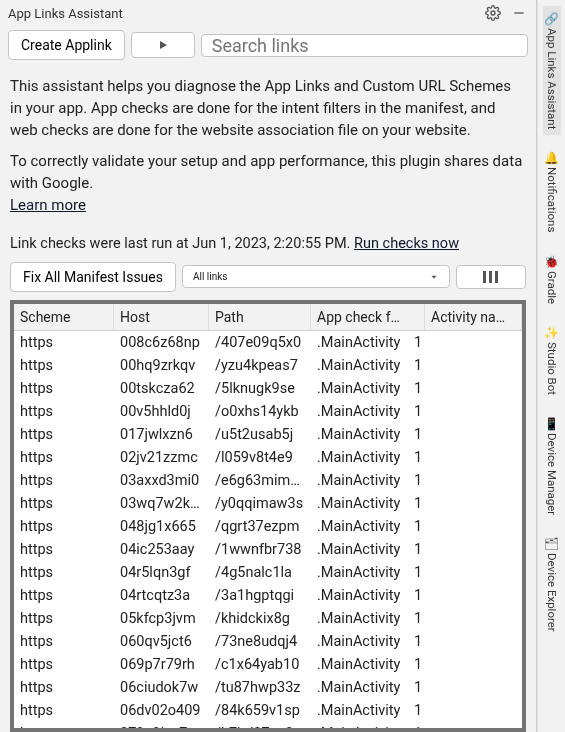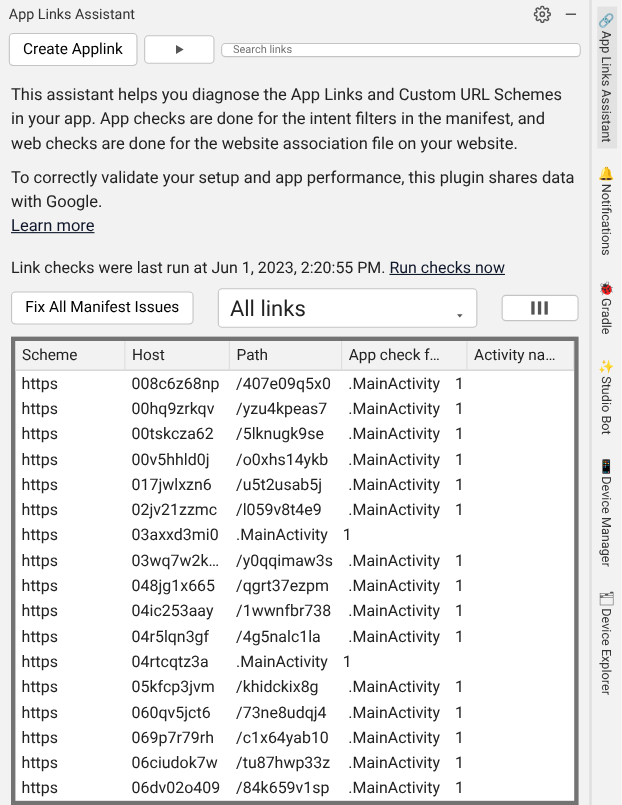--- a/index.html
+++ b/index.html
@@ -13,30 +13,30 @@
   .sidebar-icon { width: 14px; height: 14px; display:flex; align-items:center; justify-content:center; font-size:12px; color:#555;}
 
   .titlebar { display: flex; align-items: center; padding: 4px 8px 2px 8px; }
   .titlebar-title { flex: 1; font-size: 13px; color: #333; }
   .titlebar-actions { display: flex; gap: 8px; align-items: center; }
   .titlebar-actions .icon-btn { width: 18px; height: 18px; display:flex; align-items:center; justify-content:center; color:#555; cursor:pointer; }
 
   .toolbar { display: flex; gap: 6px; padding: 6px 8px; align-items: center; }
   .btn { background: #fff; border: 1px solid #c4c4c4; border-radius: 4px; padding: 6px 12px; font-size: 14px; cursor: pointer; }
   .btn.run { width: 64px; display:flex; align-items:center; justify-content:center; padding:6px 0;}
-  .search { flex: 1; border: 1px solid #c4c4c4; border-radius: 4px; padding: 0 10px; font-size: 10px; color: #777; background:#fff;}
+  .search { flex: 1; border: 1px solid #c4c4c4; border-radius: 4px; padding: 0 10px; font-size: 18px; color: #777; background:#fff;}
 
   .description { padding: 4px 10px 0 10px; font-size: 15px; line-height: 1.45; color: #222; }
   .description p { margin: 6px 0 10px 0; }
   .link { color: #0f172a; text-decoration: underline; cursor: pointer; }
 
   .status-row { padding: 8px 10px 6px 10px; font-size: 14.5px; }
 
-  .controls-row { display: flex; gap: 22px; padding: 4px 10px 4px 10px; align-items:center; }
-  .select { flex:1; display:flex; align-items:flex-end; justify-content:space-between; background:#fff; border:1px solid #c4c4c4; border-radius:4px; padding:5px 10px; font-size:20px; cursor:pointer;}
+  .controls-row { display: flex; gap: 6px; padding: 4px 10px 4px 10px; align-items:center; }
+  .select { flex:1; display:flex; align-items:flex-end; justify-content:space-between; background:#fff; border:1px solid #c4c4c4; border-radius:4px; padding:5px 10px; font-size:10px; cursor:pointer;}
   .cols-btn { width:70px; display:flex; align-items:center; justify-content:center; background:#fff; border:1px solid #c4c4c4; border-radius:4px; padding:4px 0; cursor:pointer;}
 
   .table-wrap { margin: 4px 10px 0 10px; border: 4px solid #737373; background:#fff; overflow:hidden; flex:1; display:flex; flex-direction:column;}
   .thead { display:flex; border-bottom:1px solid #ccc; background:#f2f2f2;}
   .th { padding:5px 6px; font-size:14px; border-right:1px solid #ddd; overflow:hidden; white-space:nowrap; text-overflow:ellipsis;}
   .tbody { overflow-y:auto; flex:1;}
   .tr { display:flex; }
   .td { padding:3px 6px; font-size:14.5px; overflow:hidden; white-space:nowrap; text-overflow:ellipsis;}
   .col-scheme{width:100px;} .col-host{width:95px;} .col-path{width:102px;} .col-activity{width:97px;} .col-check{flex:1;}
 </style>
@@ -149,20 +149,21 @@
           <div class="tr">
             <div class="td col-scheme">https</div>
             <div class="td col-host">02jv21zzmc</div>
             <div class="td col-path">/l059v8t4e9</div>
             <div class="td col-activity">.MainActivity</div>
             <div class="td col-check">1</div>
           </div>
           <div class="tr">
             <div class="td col-scheme">https</div>
             <div class="td col-host">03axxd3mi0</div>
+            <div class="td col-path">/e6g63mim…</div>
             <div class="td col-activity">.MainActivity</div>
             <div class="td col-check">1</div>
           </div>
           <div class="tr">
             <div class="td col-scheme">https</div>
             <div class="td col-host">03wq7w2kbu</div>
             <div class="td col-path">/y0qqimaw3s</div>
             <div class="td col-activity">.MainActivity</div>
             <div class="td col-check">1</div>
           </div>
@@ -183,20 +184,21 @@
           <div class="tr">
             <div class="td col-scheme">https</div>
             <div class="td col-host">04r5lqn3gf</div>
             <div class="td col-path">/4g5nalc1la</div>
             <div class="td col-activity">.MainActivity</div>
             <div class="td col-check">1</div>
           </div>
           <div class="tr">
             <div class="td col-scheme">https</div>
             <div class="td col-host">04rtcqtz3a</div>
+            <div class="td col-path">/3a1hgptqgi</div>
             <div class="td col-activity">.MainActivity</div>
             <div class="td col-check">1</div>
           </div>
           <div class="tr">
             <div class="td col-scheme">https</div>
             <div class="td col-host">05kfcp3jvm</div>
             <div class="td col-path">/khidckix8g</div>
             <div class="td col-activity">.MainActivity</div>
             <div class="td col-check">1</div>
           </div>

